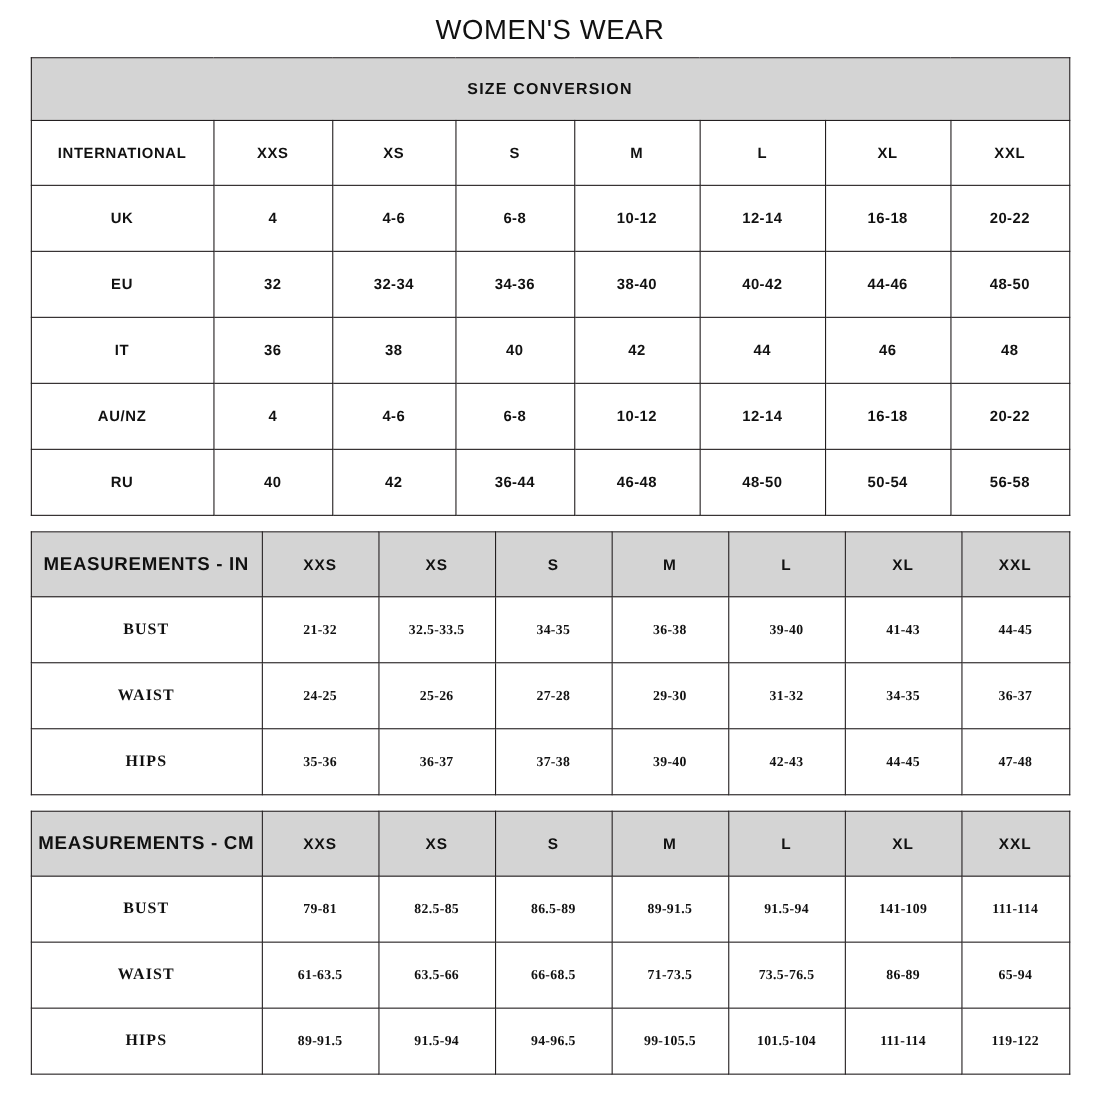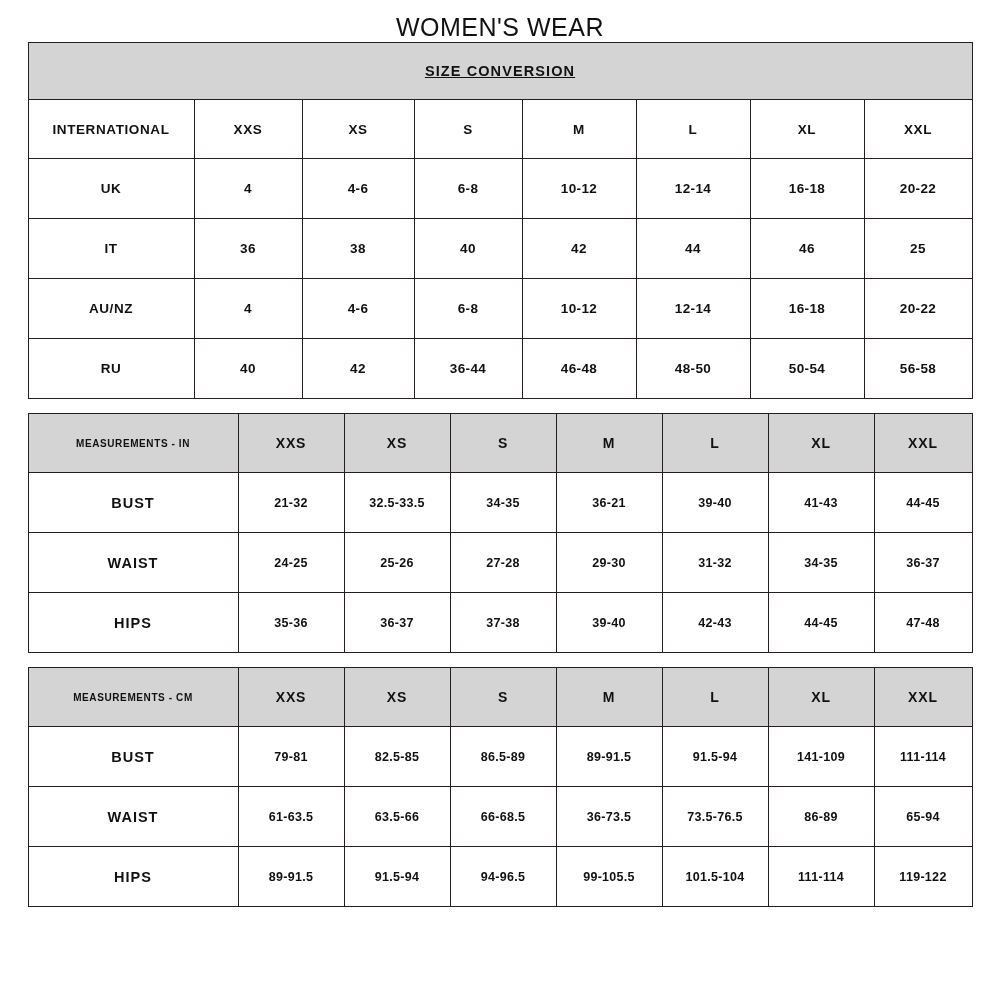--- a/index.html
+++ b/index.html
@@ -19,20 +19,21 @@
     height: 1000px;
     box-sizing: border-box;
     position: relative;
   }
   .title {
     text-align: center;
     font-size: 25px;
     letter-spacing: 0.5px;
     font-weight: 400;
     padding-top: 13px;
+    padding-bottom: 10px;
     color: #111;
   }
   table {
     border-collapse: collapse;
     table-layout: fixed;
     width: 944px;
     margin: 0 auto;
   }
   table + table {
     margin-top: 14px;
@@ -44,21 +45,20 @@
     font-weight: 700;
     color: #111;
   }
   
   .t-conv .banner {
     background: #d4d4d4;
     font-size: 14.5px;
     letter-spacing: 1.1px;
     height: 54px;
     font-weight: 700;
-    text-decoration: underline;
   }
   .t-conv .hdr td {
     height: 56px;
     font-size: 13.5px;
     letter-spacing: 0.6px;
     margin-left: 48px;
   }
   .t-conv td {
     height: 57px;
     font-size: 13.5px;
@@ -72,27 +72,28 @@
   .t-meas thead td {
     background: #d4d4d4;
     height: 56px;
     font-size: 14px;
     letter-spacing: 0.9px;
   }
   .t-meas tbody td {
     height: 57px;
     font-size: 12.5px;
     letter-spacing: 0.3px;
+    font-family: Liberation Serif, serif;
   }
   .t-meas tbody td.rowlabel {
     font-size: 14.5px;
     letter-spacing: 1px;
   }
   .t-meas thead td.corner {
-    font-size: 10px;
+    font-size: 17px;
     letter-spacing: 0.6px;
   }
 </style>
 </head>
 <body>
 
 <div class="page">
 
   <div class="title">WOMEN'S WEAR</div>
 
@@ -125,28 +126,38 @@
         <td class="rowlabel">UK</td>
         <td>4</td>
         <td>4-6</td>
         <td>6-8</td>
         <td>10-12</td>
         <td>12-14</td>
         <td>16-18</td>
         <td>20-22</td>
       </tr>
       <tr>
+        <td class="rowlabel">EU</td>
+        <td>32</td>
+        <td>32-34</td>
+        <td>34-36</td>
+        <td>38-40</td>
+        <td>40-42</td>
+        <td>44-46</td>
+        <td>48-50</td>
+      </tr>
+      <tr>
         <td class="rowlabel">IT</td>
         <td>36</td>
         <td>38</td>
         <td>40</td>
         <td>42</td>
         <td>44</td>
         <td>46</td>
-        <td>25</td>
+        <td>48</td>
       </tr>
       <tr>
         <td class="rowlabel">AU/NZ</td>
         <td>4</td>
         <td>4-6</td>
         <td>6-8</td>
         <td>10-12</td>
         <td>12-14</td>
         <td>16-18</td>
         <td>20-22</td>
@@ -186,21 +197,21 @@
         <td>XL</td>
         <td>XXL</td>
       </tr>
     </thead>
     <tbody>
       <tr>
         <td class="rowlabel">BUST</td>
         <td>21-32</td>
         <td>32.5-33.5</td>
         <td>34-35</td>
-        <td>36-21</td>
+        <td>36-38</td>
         <td>39-40</td>
         <td>41-43</td>
         <td>44-45</td>
       </tr>
       <tr>
         <td class="rowlabel">WAIST</td>
         <td>24-25</td>
         <td>25-26</td>
         <td>27-28</td>
         <td>29-30</td>
@@ -253,21 +264,21 @@
         <td>89-91.5</td>
         <td>91.5-94</td>
         <td>141-109</td>
         <td>111-114</td>
       </tr>
       <tr>
         <td class="rowlabel">WAIST</td>
         <td>61-63.5</td>
         <td>63.5-66</td>
         <td>66-68.5</td>
-        <td>36-73.5</td>
+        <td>71-73.5</td>
         <td>73.5-76.5</td>
         <td>86-89</td>
         <td>65-94</td>
       </tr>
       <tr>
         <td class="rowlabel">HIPS</td>
         <td>89-91.5</td>
         <td>91.5-94</td>
         <td>94-96.5</td>
         <td>99-105.5</td>

